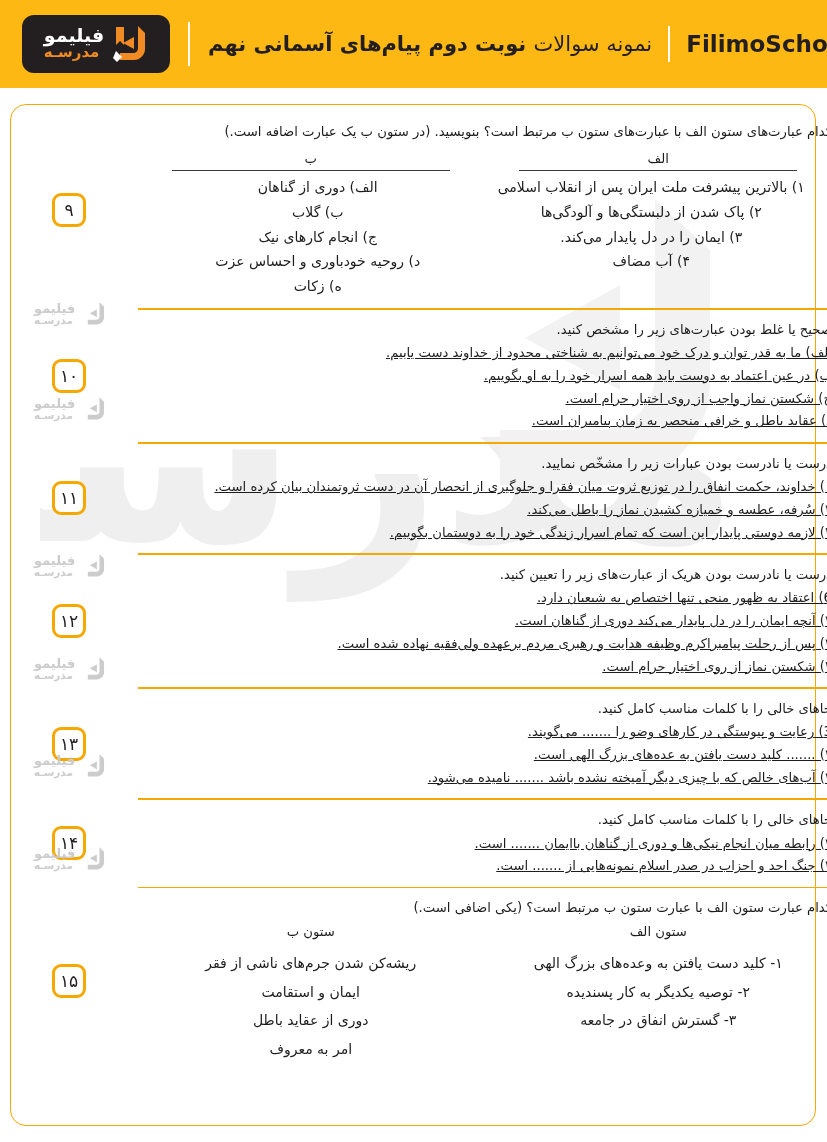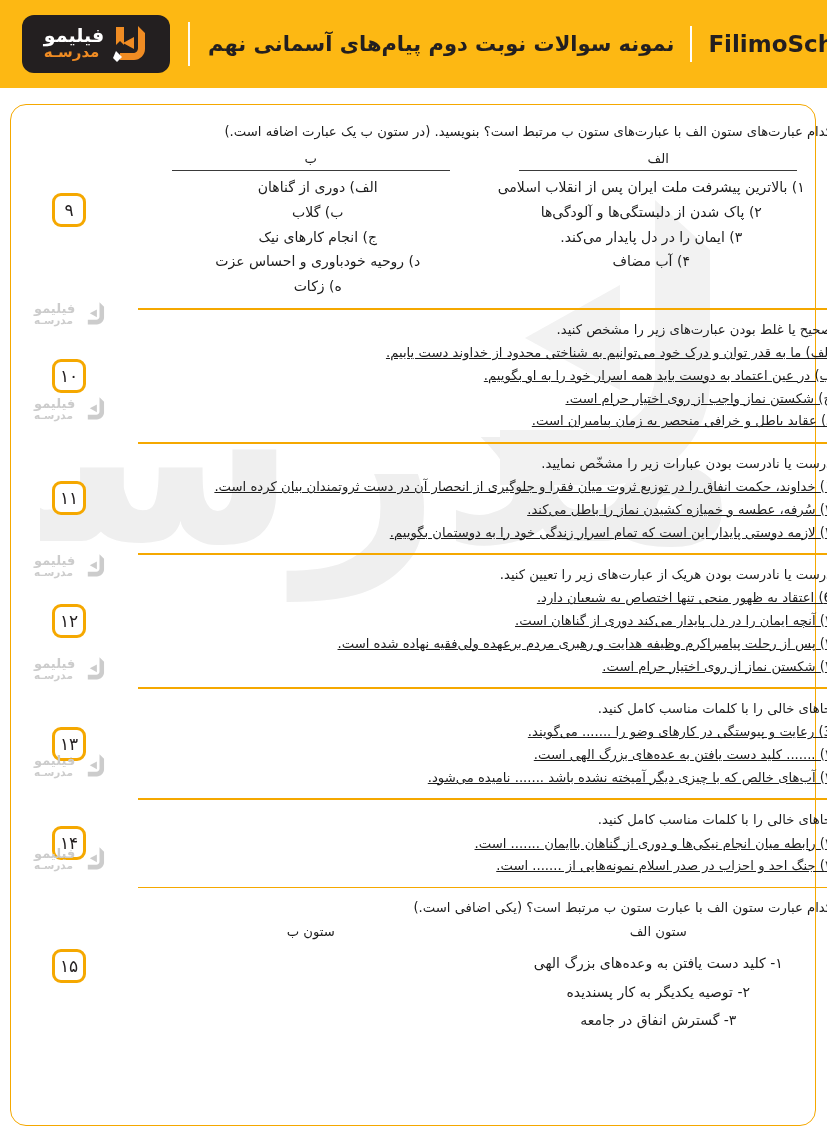--- a/index.html
+++ b/index.html
@@ -80,21 +80,21 @@
   }
   .header-title {
     color: #231f20;
     font-size: 21px;
     font-weight: bold;
     white-space: nowrap;
     flex: 0 0 auto;
     letter-spacing: -0.3px;
   }
   .header-title .soft {
-    font-weight: bold;
+    font-weight: normal;
   }
   .header-divider2 {
     width: 2px;
     height: 36px;
     background: #ffffff;
     margin: 0 16px;
     flex: 0 0 auto;
   }
   .header-site {
     color: #231f20;
@@ -439,20 +439,26 @@
         <div class="match-col q15">
           <div class="match-head">ستون الف</div>
           <div class="match-list">
             <div class="match-line">۱- کلید دست یافتن به وعده‌های بزرگ الهی</div>
             <div class="match-line">۲- توصیه یکدیگر به کار پسندیده</div>
             <div class="match-line">۳- گسترش انفاق در جامعه</div>
           </div>
         </div>
         <div class="match-col q15">
           <div class="match-head">ستون ب</div>
+          <div class="match-list">
+            <div class="match-line">ریشه‌کن شدن جرم‌های ناشی از فقر</div>
+            <div class="match-line">ایمان و استقامت</div>
+            <div class="match-line">دوری از عقاید باطل</div>
+            <div class="match-line">امر به معروف</div>
+          </div>
         </div>
       </div>
     </div>
     <div class="q-badge-col">
       <div class="q-badge">۱۵</div>
     </div>
   </div>
 
 </div>
 

